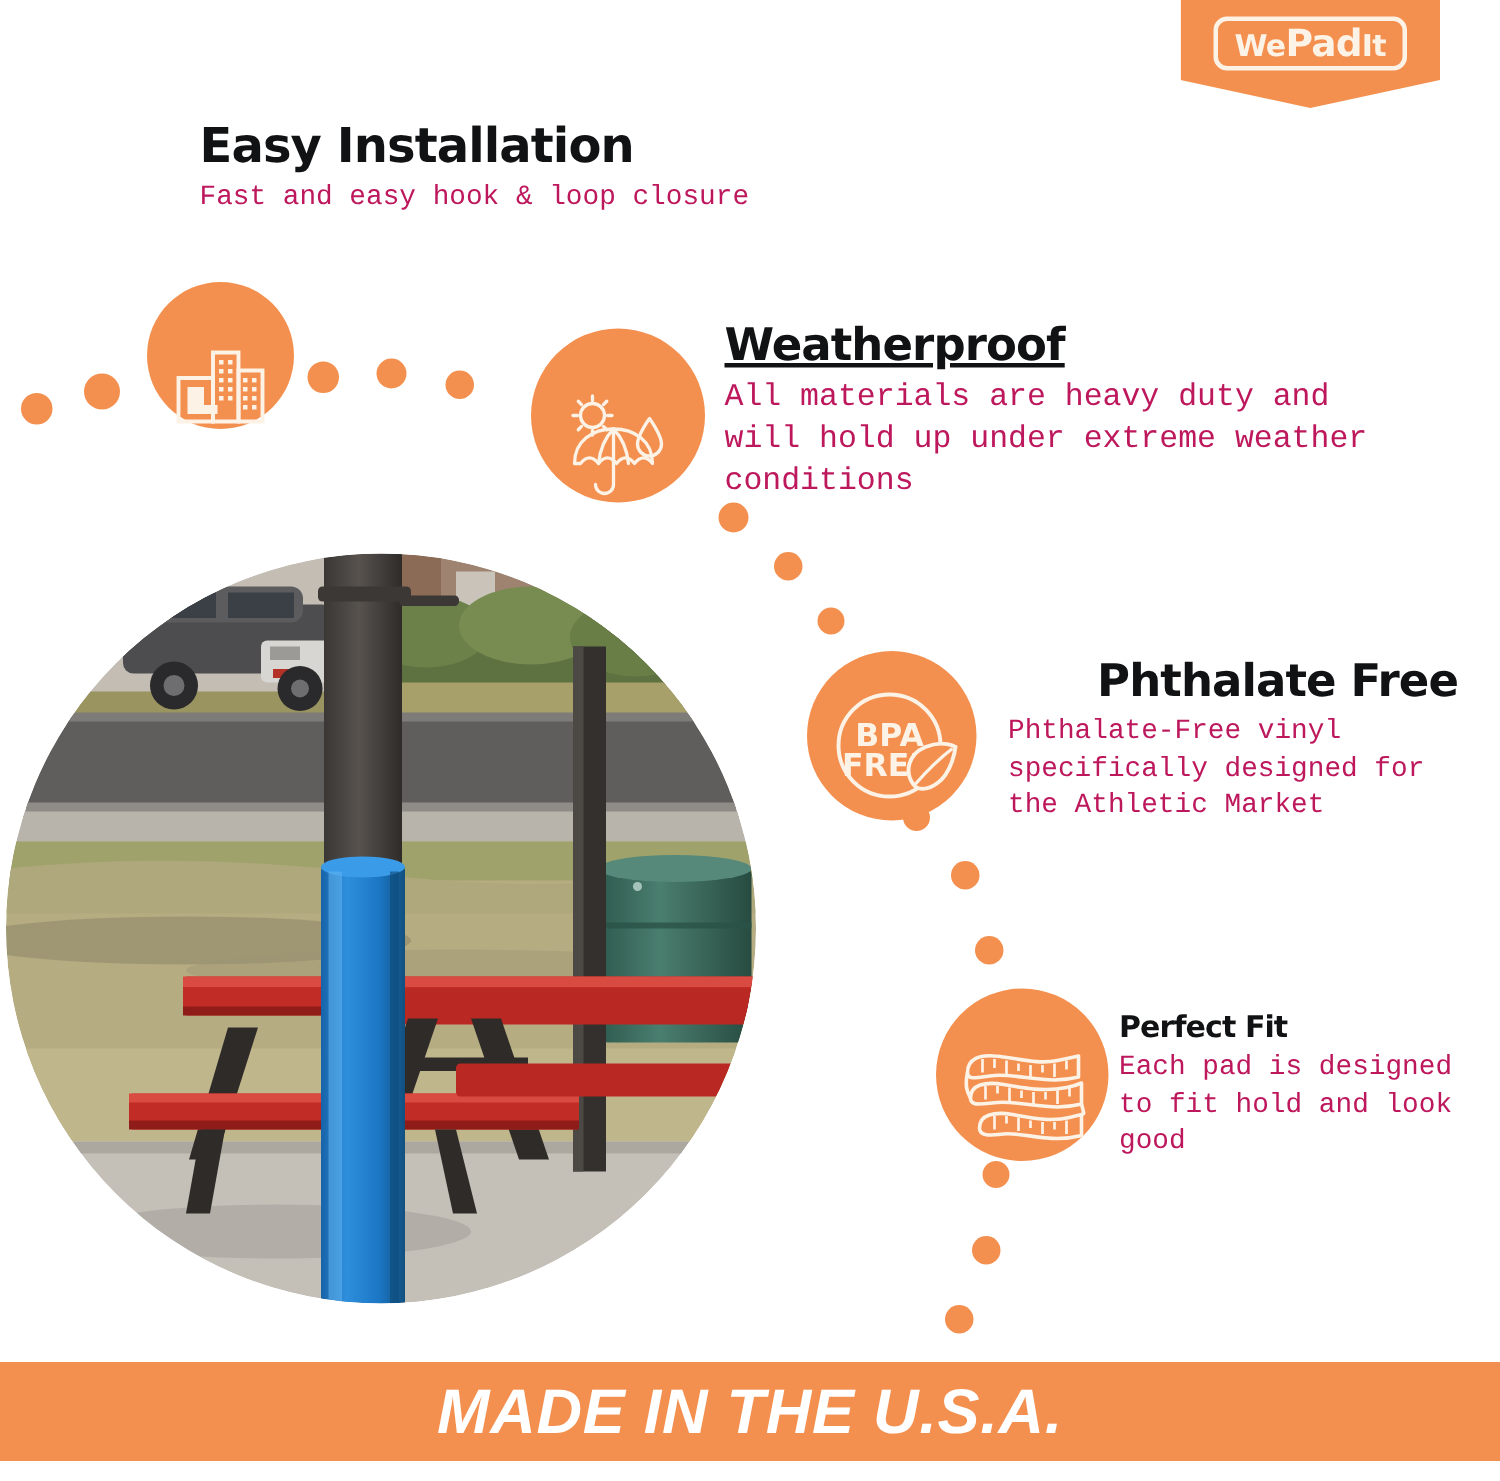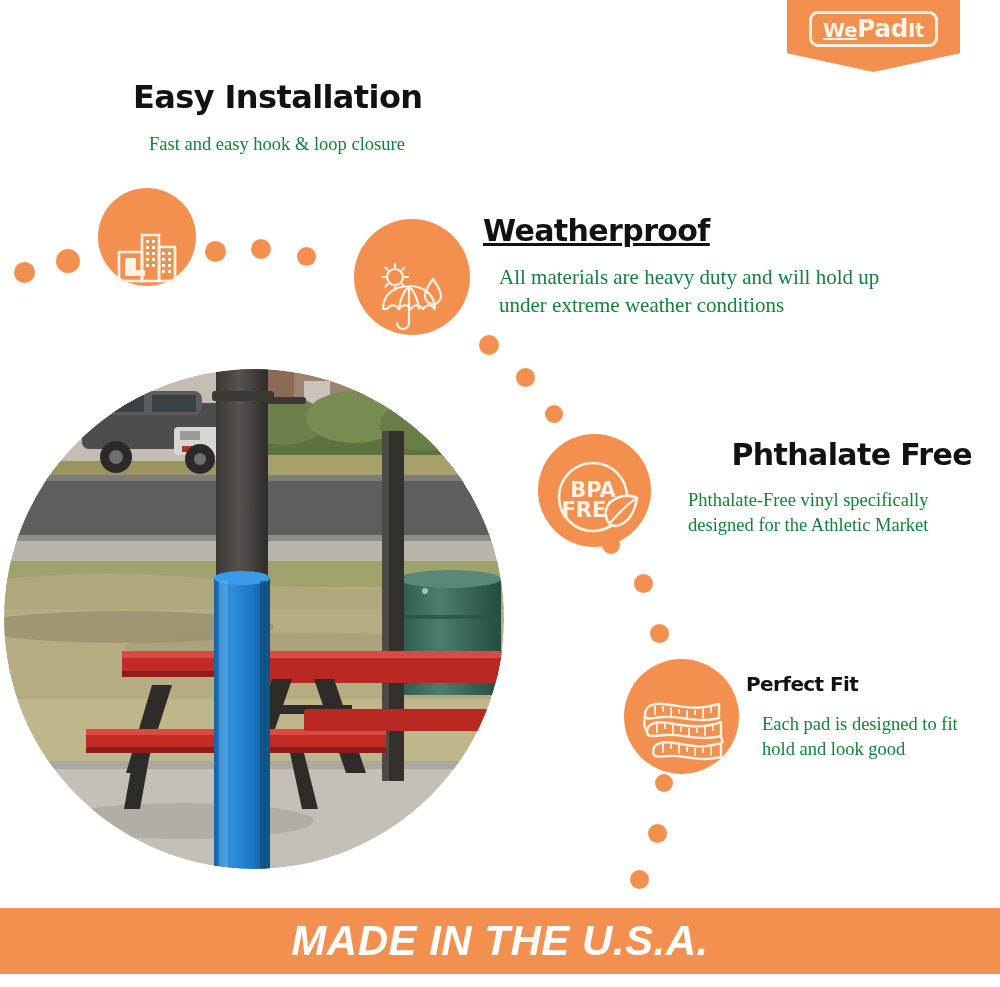--- a/index.html
+++ b/index.html
@@ -39,37 +39,37 @@
     padding: 2px 11px 3px 11px;
     line-height: 1;
     white-space: nowrap;
   }
   .logo-we, .logo-pad, .logo-it {
     color: #FDF2E6;
     font-family: "DejaVu Sans", sans-serif;
     font-weight: bold;
     letter-spacing: -0.5px;
   }
-  .logo-we { font-size: 20px; text-decoration: underline; }
+  .logo-we { font-size: 20px; }
   .logo-pad { font-size: 25px; }
   .logo-it  { font-size: 20px; }
 
   
   .feature { position: absolute; }
   .feature h2 {
     margin: 0 0 4px 0;
     font-family: "DejaVu Sans", sans-serif;
     font-weight: bold;
     color: #111213;
     letter-spacing: -0.6px;
   }
   .feature p {
-    margin: 16px;
-    font-family: Liberation Serif, serif;
-    color: #15803d;
+    margin: 0;
+    font-family: Liberation Mono, monospace;
+    color: #be185d;
     line-height: 1.33;
   }
 
   #feat-install  { left: 133px; top: 78px;  width: 430px; }
   #feat-install h2 { font-size: 32px; }
   #feat-install p  { font-size: 18.5px; }
 
   #feat-weather  { left: 483px; top: 213px; width: 430px; }
   #feat-weather h2 { font-size: 30px; text-decoration: underline; }
   #feat-weather p  { font-size: 21px; }

